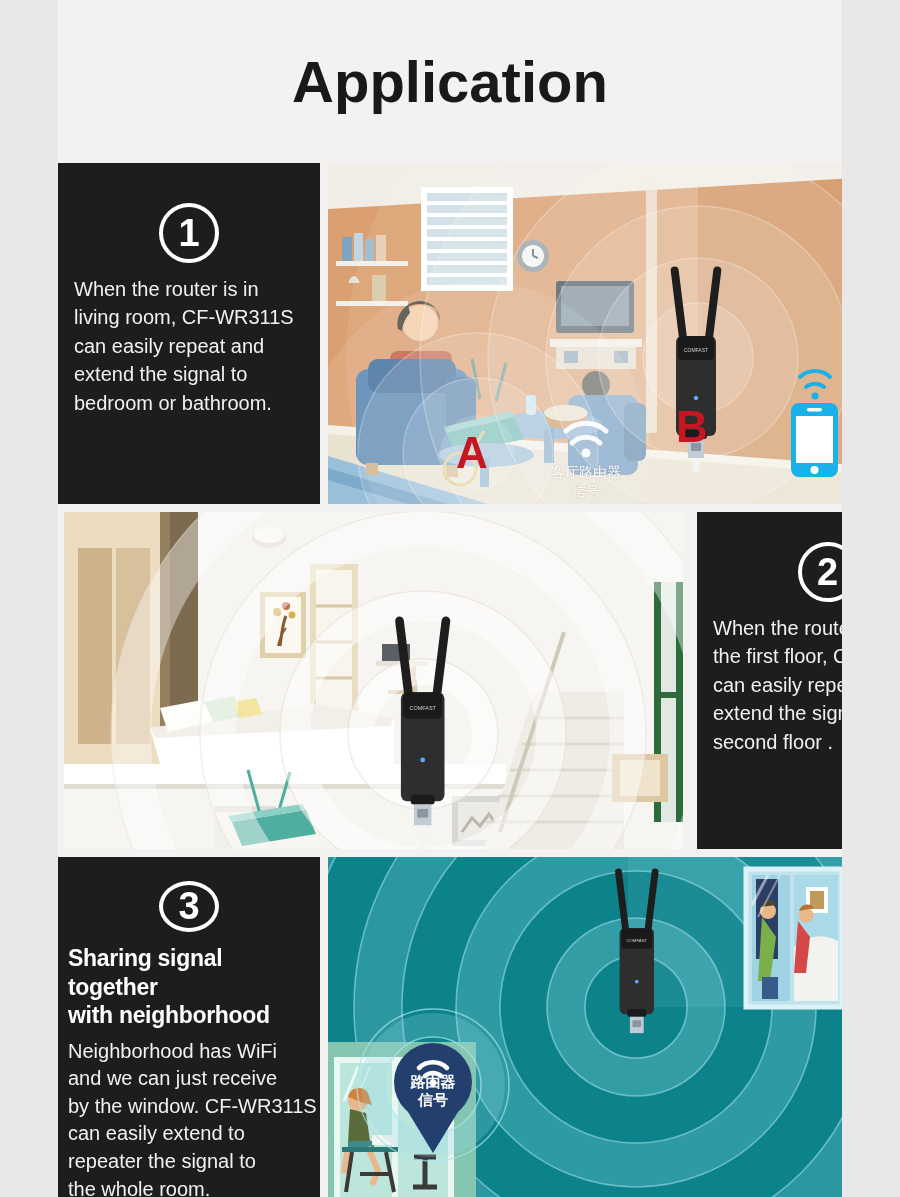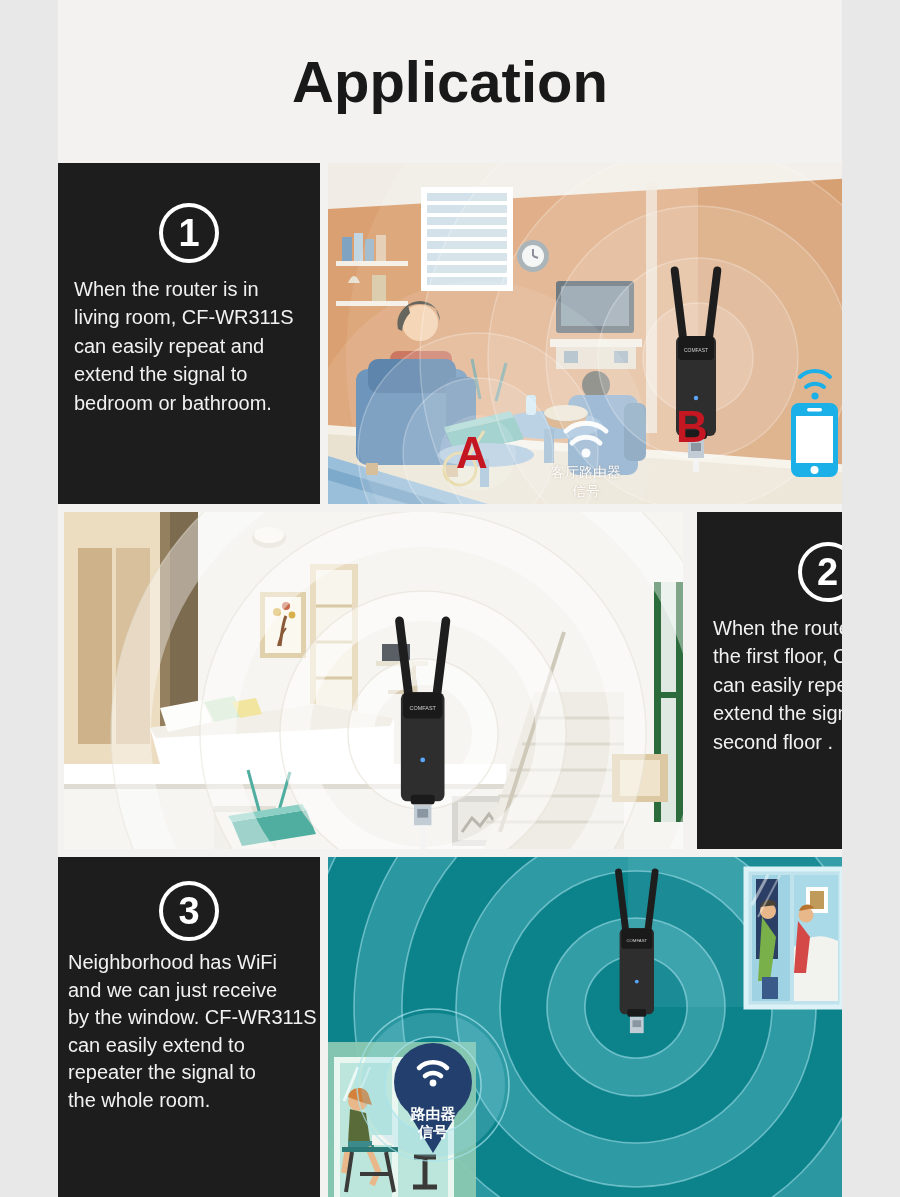--- a/index.html
+++ b/index.html
@@ -374,20 +374,22 @@
 the first floor, CF-WR311S
 can easily repeat and
 extend the signal to
 second floor .</div>
     </div>
   </div>
 
   <div class="row row-3">
     <div class="panel panel-3">
       <div class="num-badge">3</div>
+      <div class="panel-heading">Sharing signal together
+with neighborhood</div>
       <div class="panel-body">Neighborhood has WiFi
 and we can just receive
 by the window. CF-WR311S
 can easily extend to
 repeater the signal to
 the whole room.</div>
     </div>
 
     <div class="illus illus-3">
       <svg width="630" height="340" viewBox="0 0 630 340">
@@ -482,18 +484,18 @@
           <rect x="10" y="70" width="40" height="100" rx="6" fill="#2e2e2e"></rect>
           <rect x="12" y="70" width="36" height="24" rx="4" fill="#1a1a1a"></rect>
           <text x="30" y="86" font-size="5" fill="#cfcfcf" text-anchor="middle" font-family="Liberation Sans, sans-serif">COMFAST</text>
           <circle cx="30" cy="132" r="2.2" fill="#5aa8ff"></circle>
           <rect x="19" y="164" width="22" height="9" rx="3" fill="#1b1b1b"></rect>
           <rect x="22" y="173" width="16" height="19" fill="#c2ccd4"></rect>
           <rect x="25" y="177" width="10" height="8" fill="#8a97a2"></rect>
         </g>
       </svg>
 
-      <div class="ov pin-caption" style="left:60px; top:248px;">路由器
+      <div class="ov pin-caption" style="left:60px; top:216px;">路由器
 信号</div>
     </div>
   </div>
 
 </div>
 
 </body></html>

